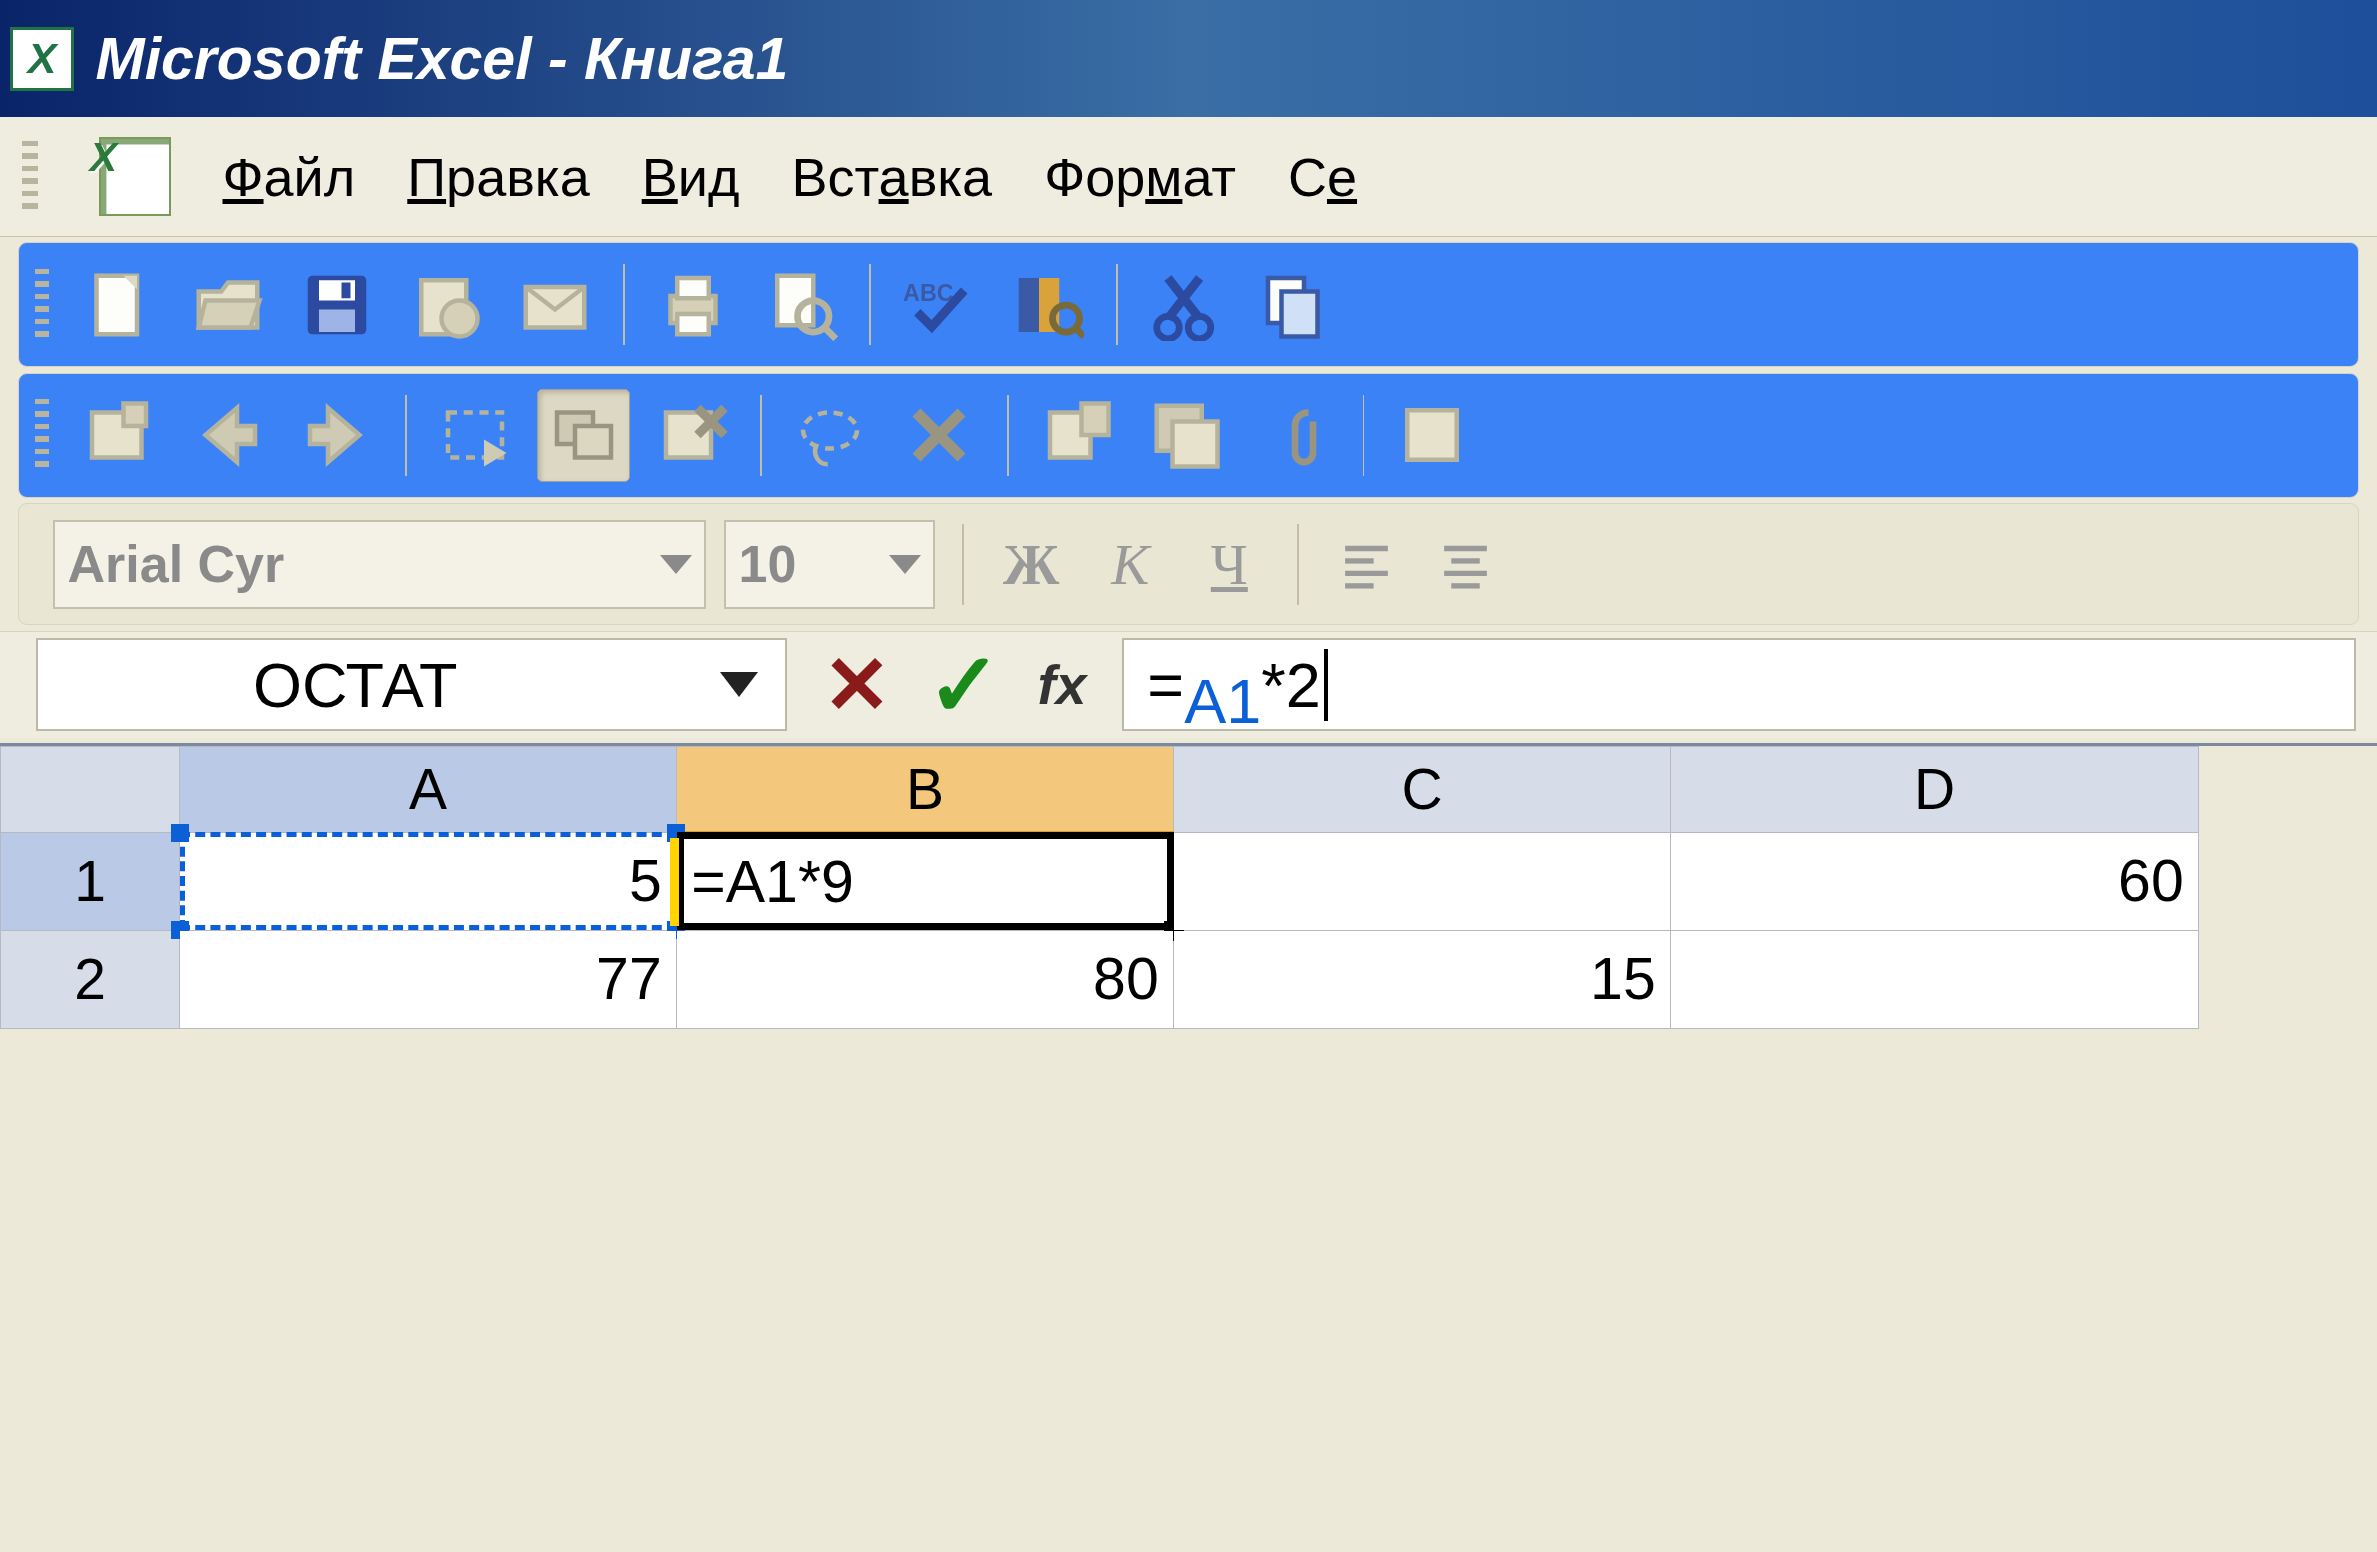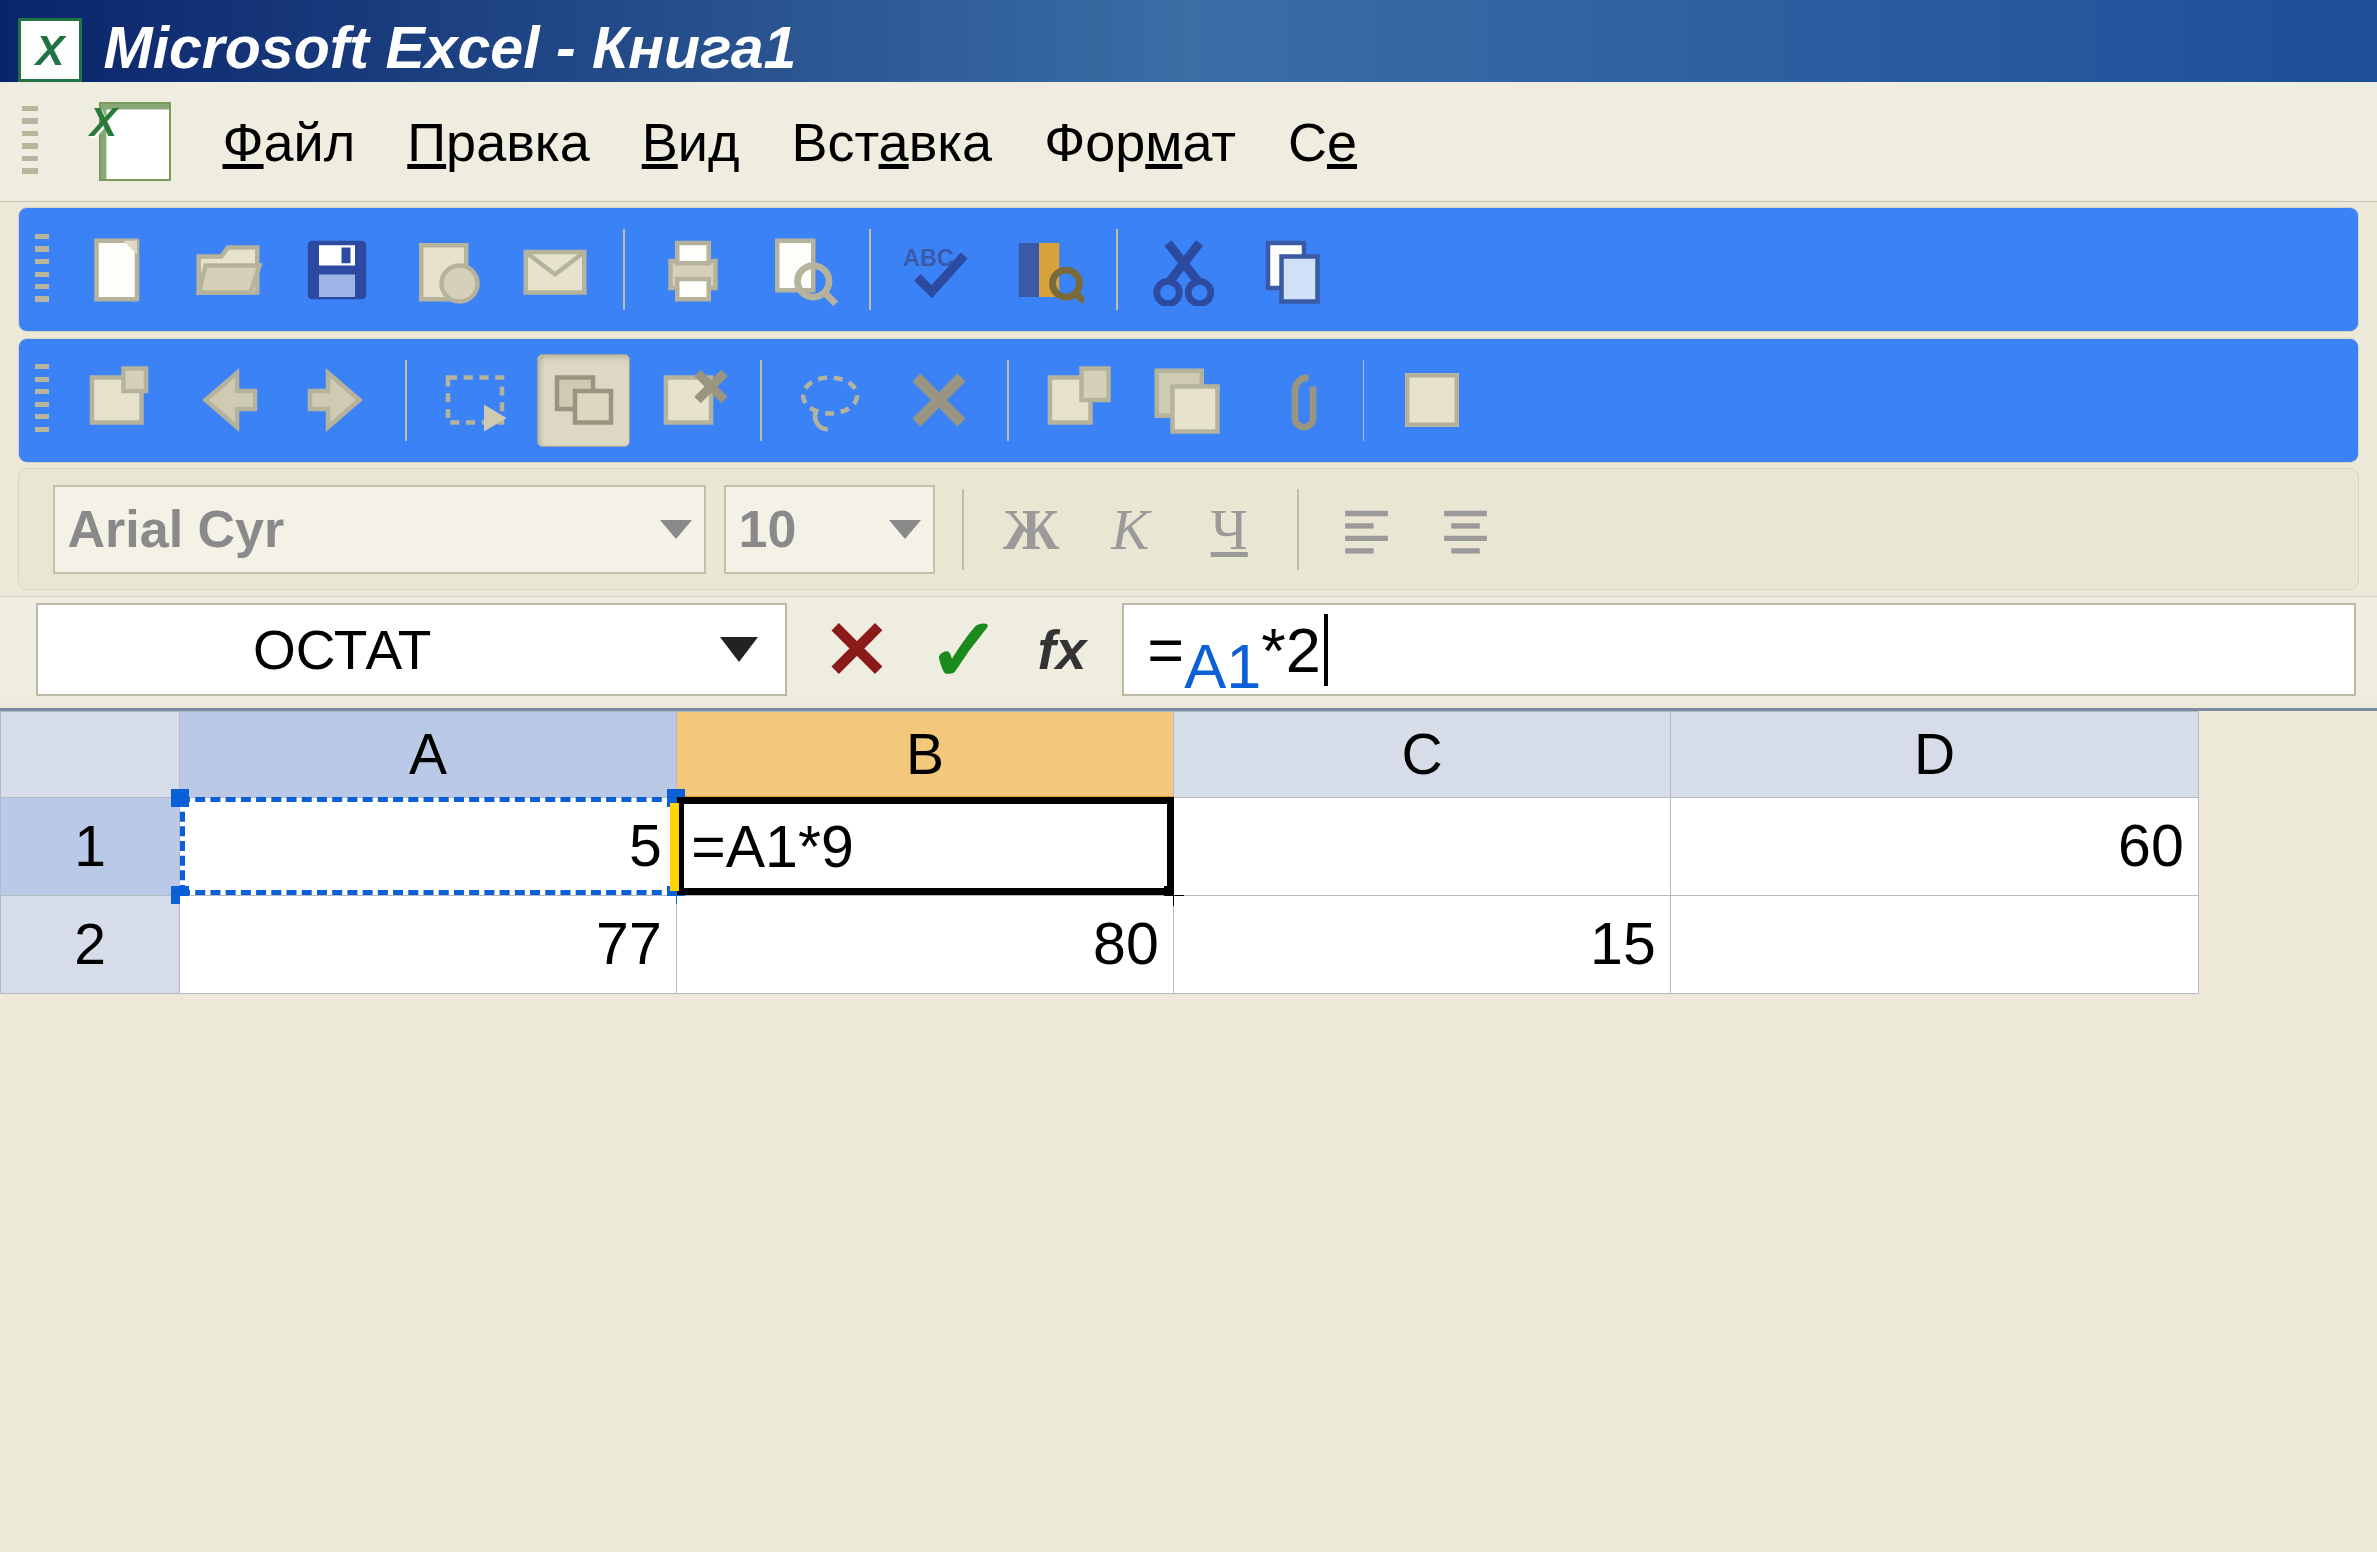--- a/index.html
+++ b/index.html
@@ -5,25 +5,25 @@
   * { box-sizing: border-box; margin: 0; padding: 0; }
   html, body { width: 2377px; height: 1553px; overflow: hidden; }
   body {
     font-family: Tahoma, Verdana, Arial, sans-serif;
     background: #ece9d8;
     font-size: 48px;
   }
 
   
   .titlebar {
-    height: 82px;
+    height: 117px;
     background: linear-gradient(to right, #0a246a, #3a6ea5 50%, #1d4f9a);
     display: flex;
-    align-items: flex-end;
-    padding: 0 18px;
+    align-items: center;
+    padding: 0 10px;
     gap: 21.5px;
   }
   .titlebar .app-icon {
     width: 64px; height: 64px;
     background: #fff;
     border: 3.6px solid #217346;
     position: relative;
     display: flex; align-items: center; justify-content: center;
   }
   .titlebar .app-icon::after {
@@ -163,21 +163,21 @@
     padding: 0 21.5px 0 0;
     border-top: 1.8px solid #d8d4c3;
   }
   .name-box {
     width: 751px; height: 93px;
     background: #fff;
     border: 2.7px solid #bdb9a6;
     margin-left: 36px;
     display: flex; align-items: center; justify-content: space-between;
     padding: 0 27px 0 215px;
-    font-size: 55px;
+    font-size: 63px;
   }
   .name-box .caret {
     width: 0; height: 0;
     border-left: 19.7px solid transparent;
     border-right: 19.7px solid transparent;
     border-top: 25px solid #222;
   }
   .fb-icons {
     display: flex; align-items: center; gap: 36px;
     margin: 0 36px;

